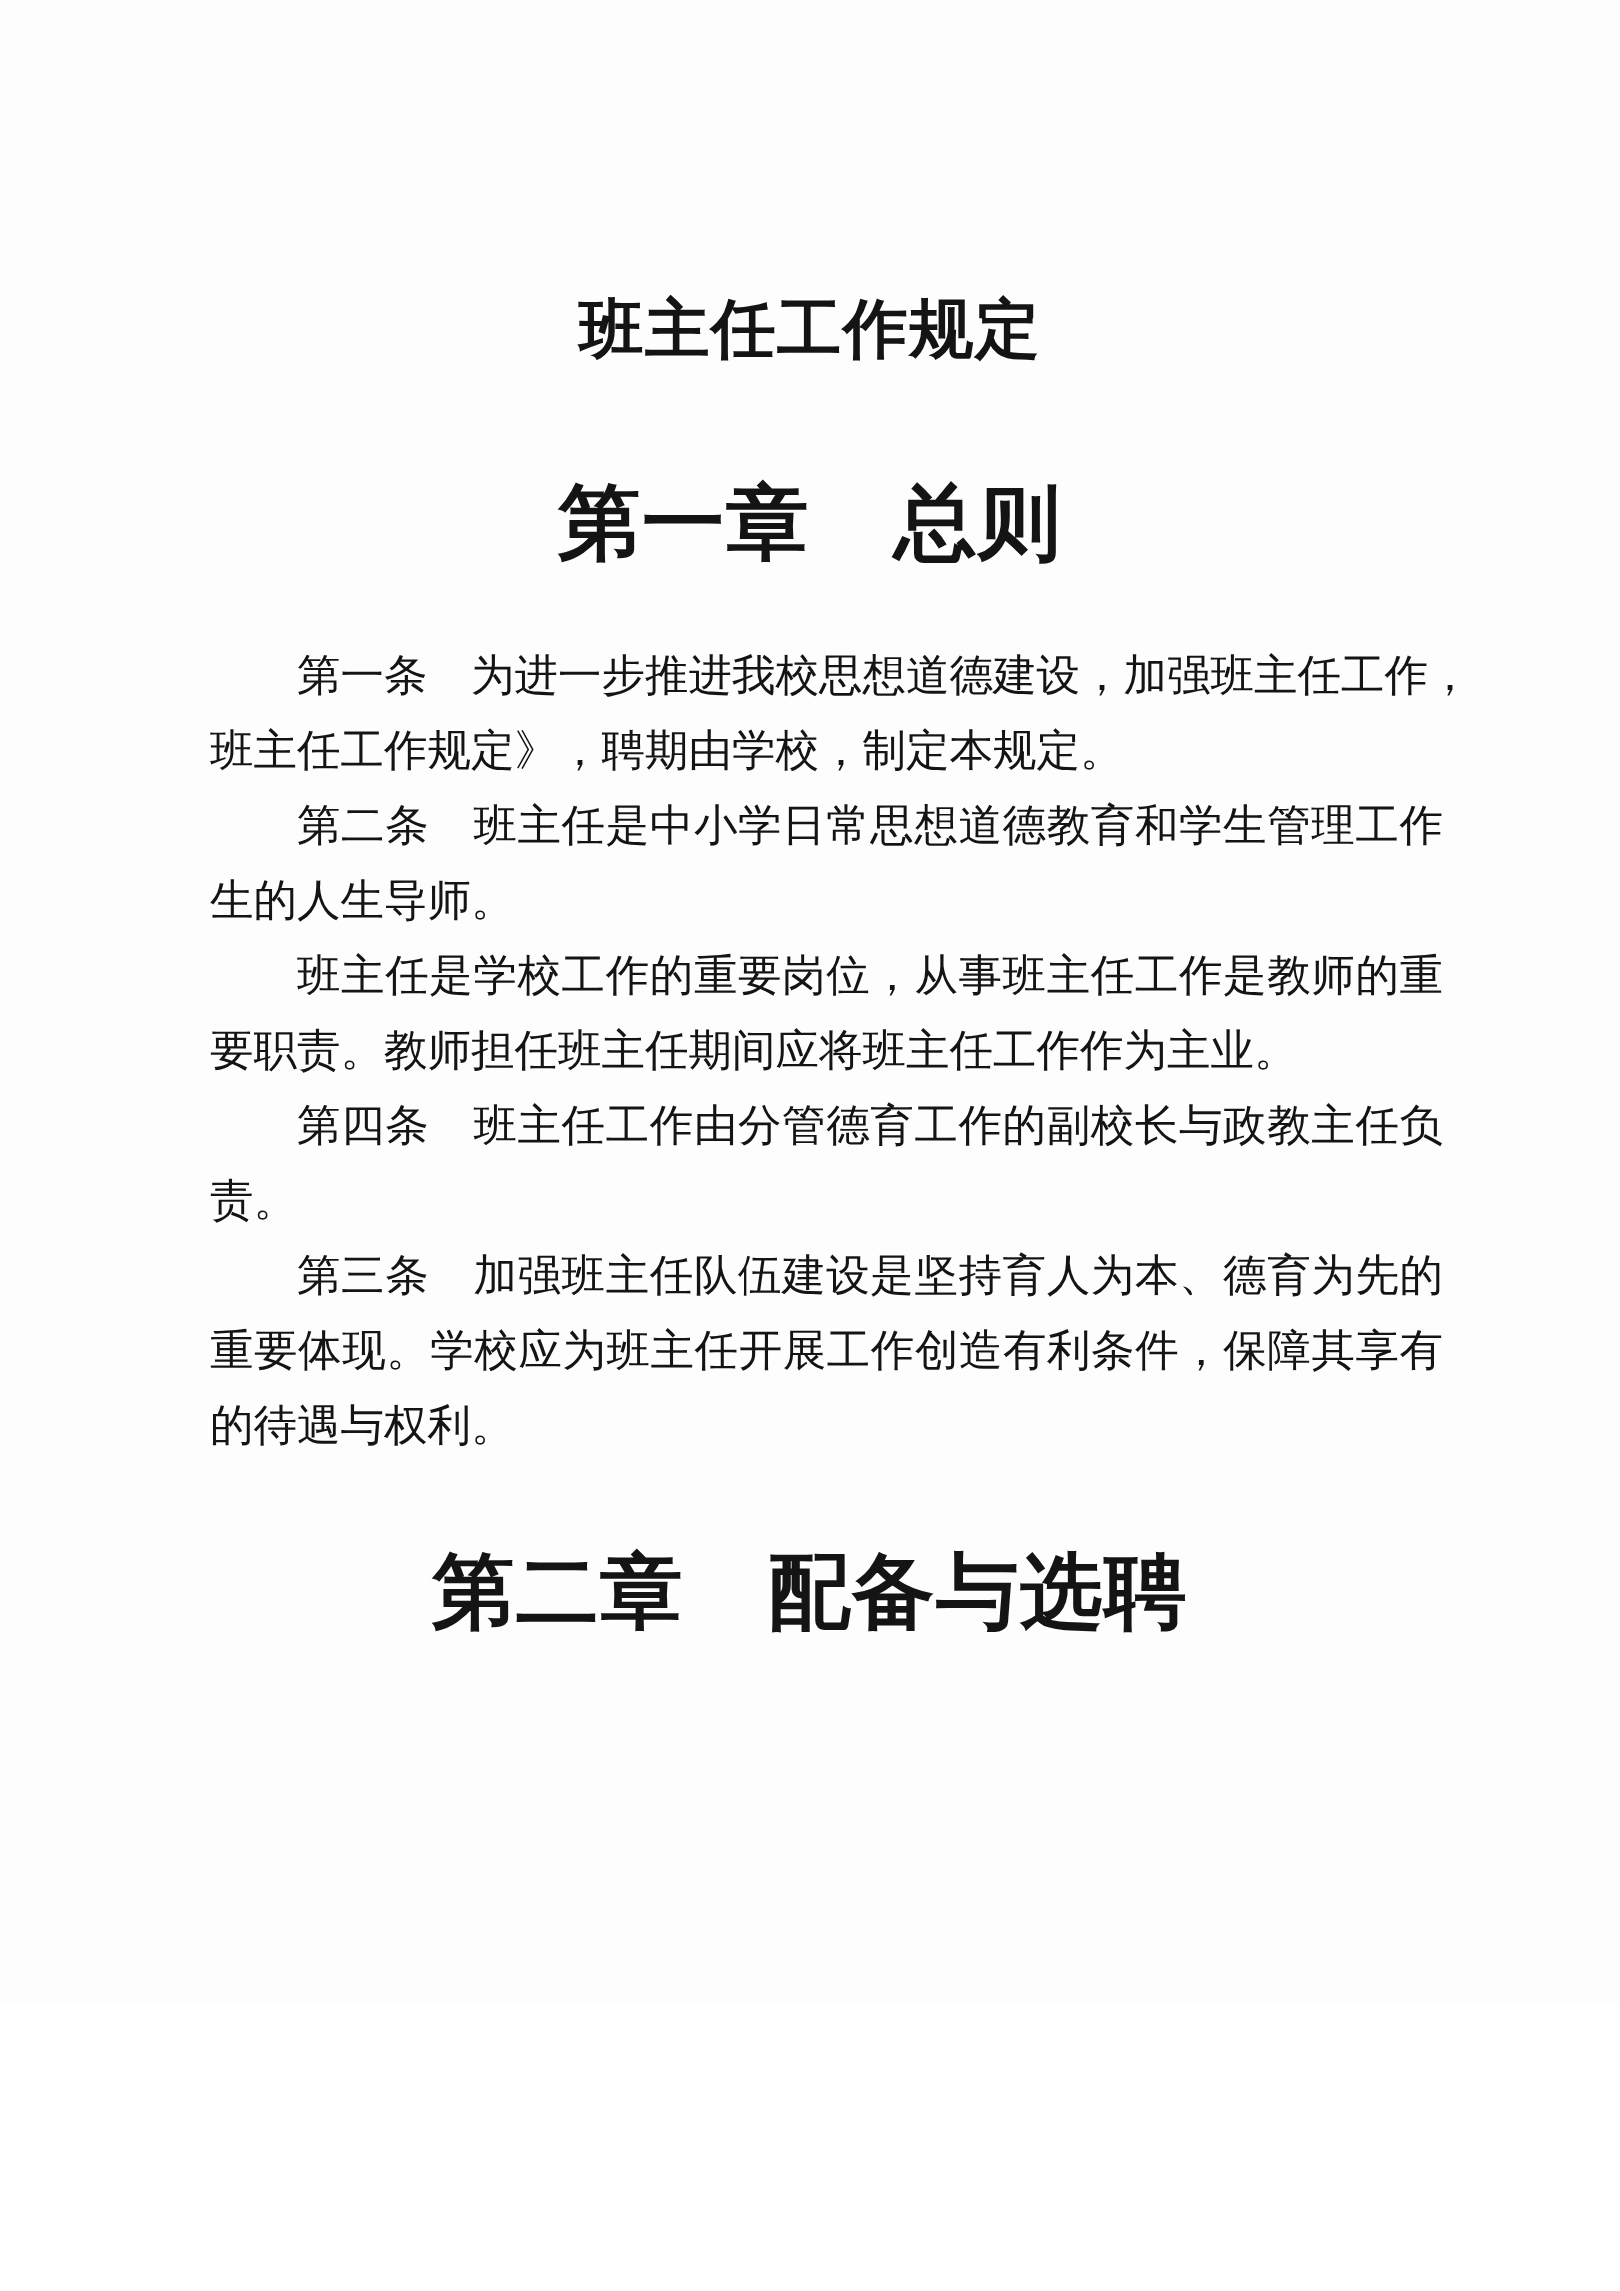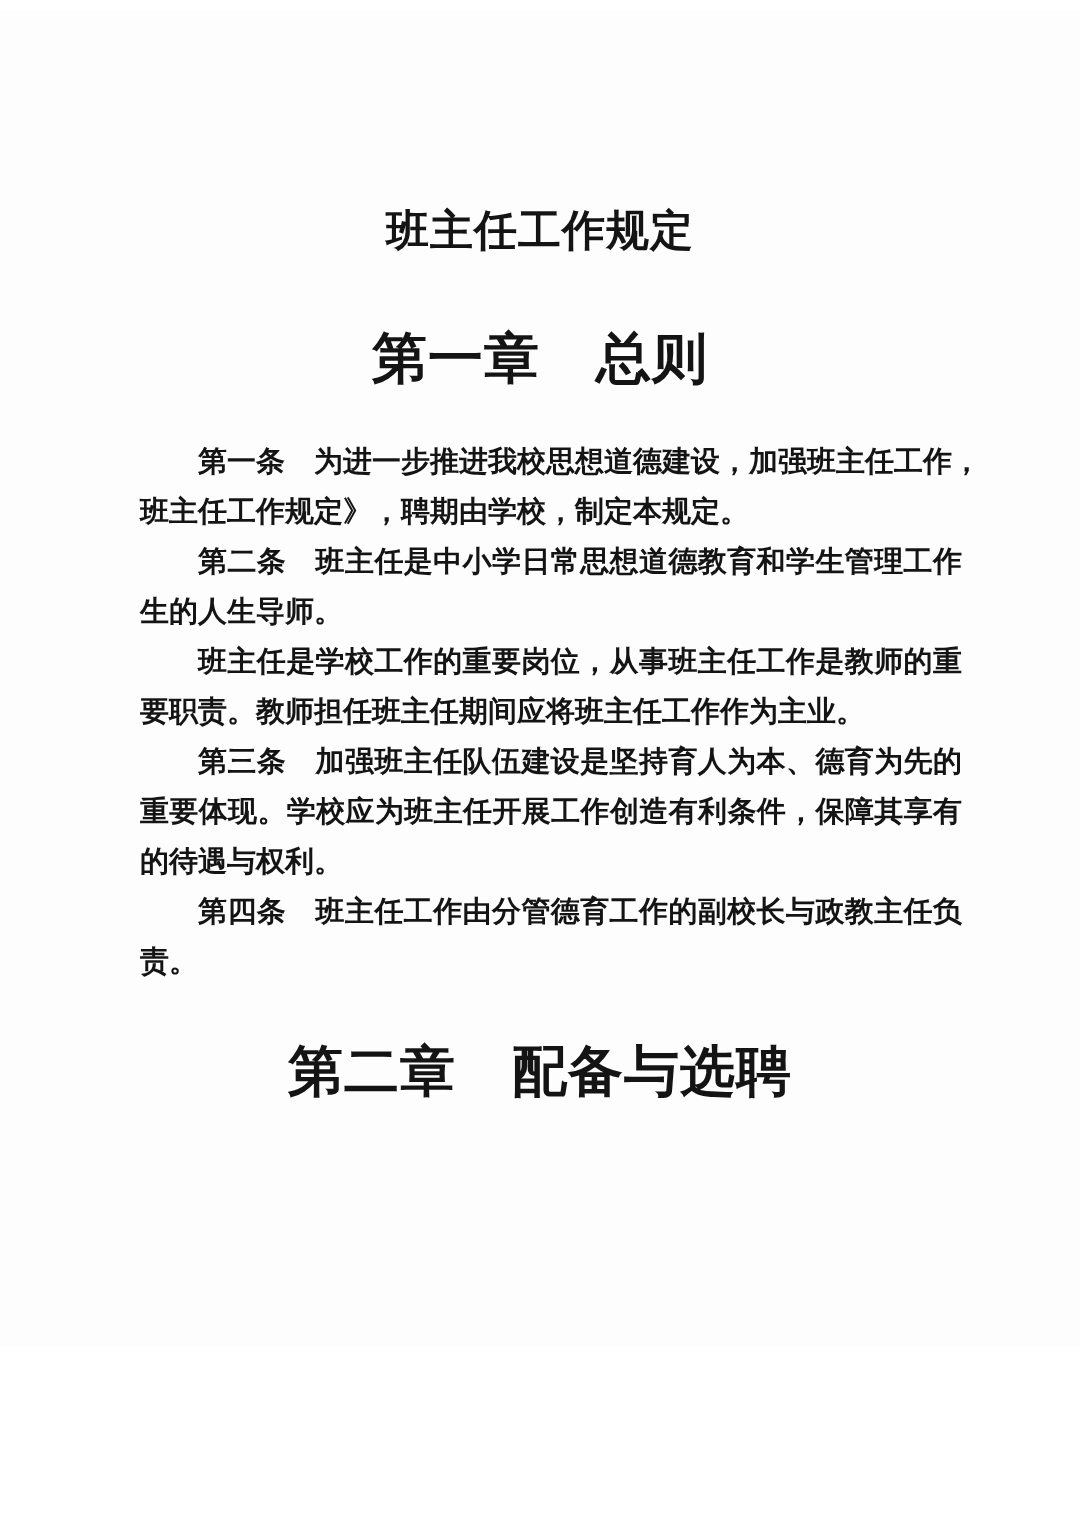--- a/index.html
+++ b/index.html
@@ -12,21 +12,20 @@
     background: #ffffff;
     font-family: "Liberation Serif", "DejaVu Serif", serif;
     color: #141414;
   }
   .page {
     position: relative;
     width: 1080px;
     height: 1336px;
     background: #fdfdfd;
     overflow: hidden;
-    margin-top: 10px;
   }
   .doc-title {
     margin: 196px 0 0 0;
     text-align: center;
     font-size: 43px;
     line-height: 1.15;
     font-weight: bold;
     letter-spacing: 1px;
   }
   .chapter-heading {
@@ -39,21 +38,21 @@
   .chapter-heading.ch1 { margin-top: 72px; }
   .chapter-heading.ch2 { margin-top: 54px; }
   .content {
     width: 822px;
     margin-left: 140px;
   }
   .body-block {
     font-size: 29px;
     line-height: 50px;
   }
-  .body-block.b1 { margin-top: 14px; font-weight: bold; }
+  .body-block.b1 { margin-top: 14px; }
   .body-block.b2 { margin-top: 12px; }
   .para { margin: 0; }
   .line {
     text-align: justify;
     white-space: nowrap;
   }
   .line.fill { text-align-last: justify; }
   .line.end  { text-align-last: left; }
   .line.first { text-indent: 58px; }
   .page-number {
@@ -82,27 +81,27 @@
     </div>
     <div class="para">
       <div class="line first fill">第二条　班主任是中小学日常思想道德教育和学生管理工作</div>
       <div class="line end">生的人生导师。</div>
     </div>
     <div class="para">
       <div class="line first fill">班主任是学校工作的重要岗位，从事班主任工作是教师的重</div>
       <div class="line end">要职责。教师担任班主任期间应将班主任工作作为主业。</div>
     </div>
     <div class="para">
+      <div class="line first fill">第四条　班主任工作由分管德育工作的副校长与政教主任负</div>
+      <div class="line end">责。</div>
+    </div>
+    <div class="para">
       <div class="line first fill">第三条　加强班主任队伍建设是坚持育人为本、德育为先的</div>
       <div class="line fill">重要体现。学校应为班主任开展工作创造有利条件，保障其享有</div>
       <div class="line end">的待遇与权利。</div>
-    </div>
-    <div class="para">
-      <div class="line first fill">第四条　班主任工作由分管德育工作的副校长与政教主任负</div>
-      <div class="line end">责。</div>
     </div>
   </div>
 
   <h2 class="chapter-heading ch2">第二章　配备与选聘</h2>
 
   <div class="content body-block b2">
   </div>
 
   <div class="page-number">— 26 —</div>
 

